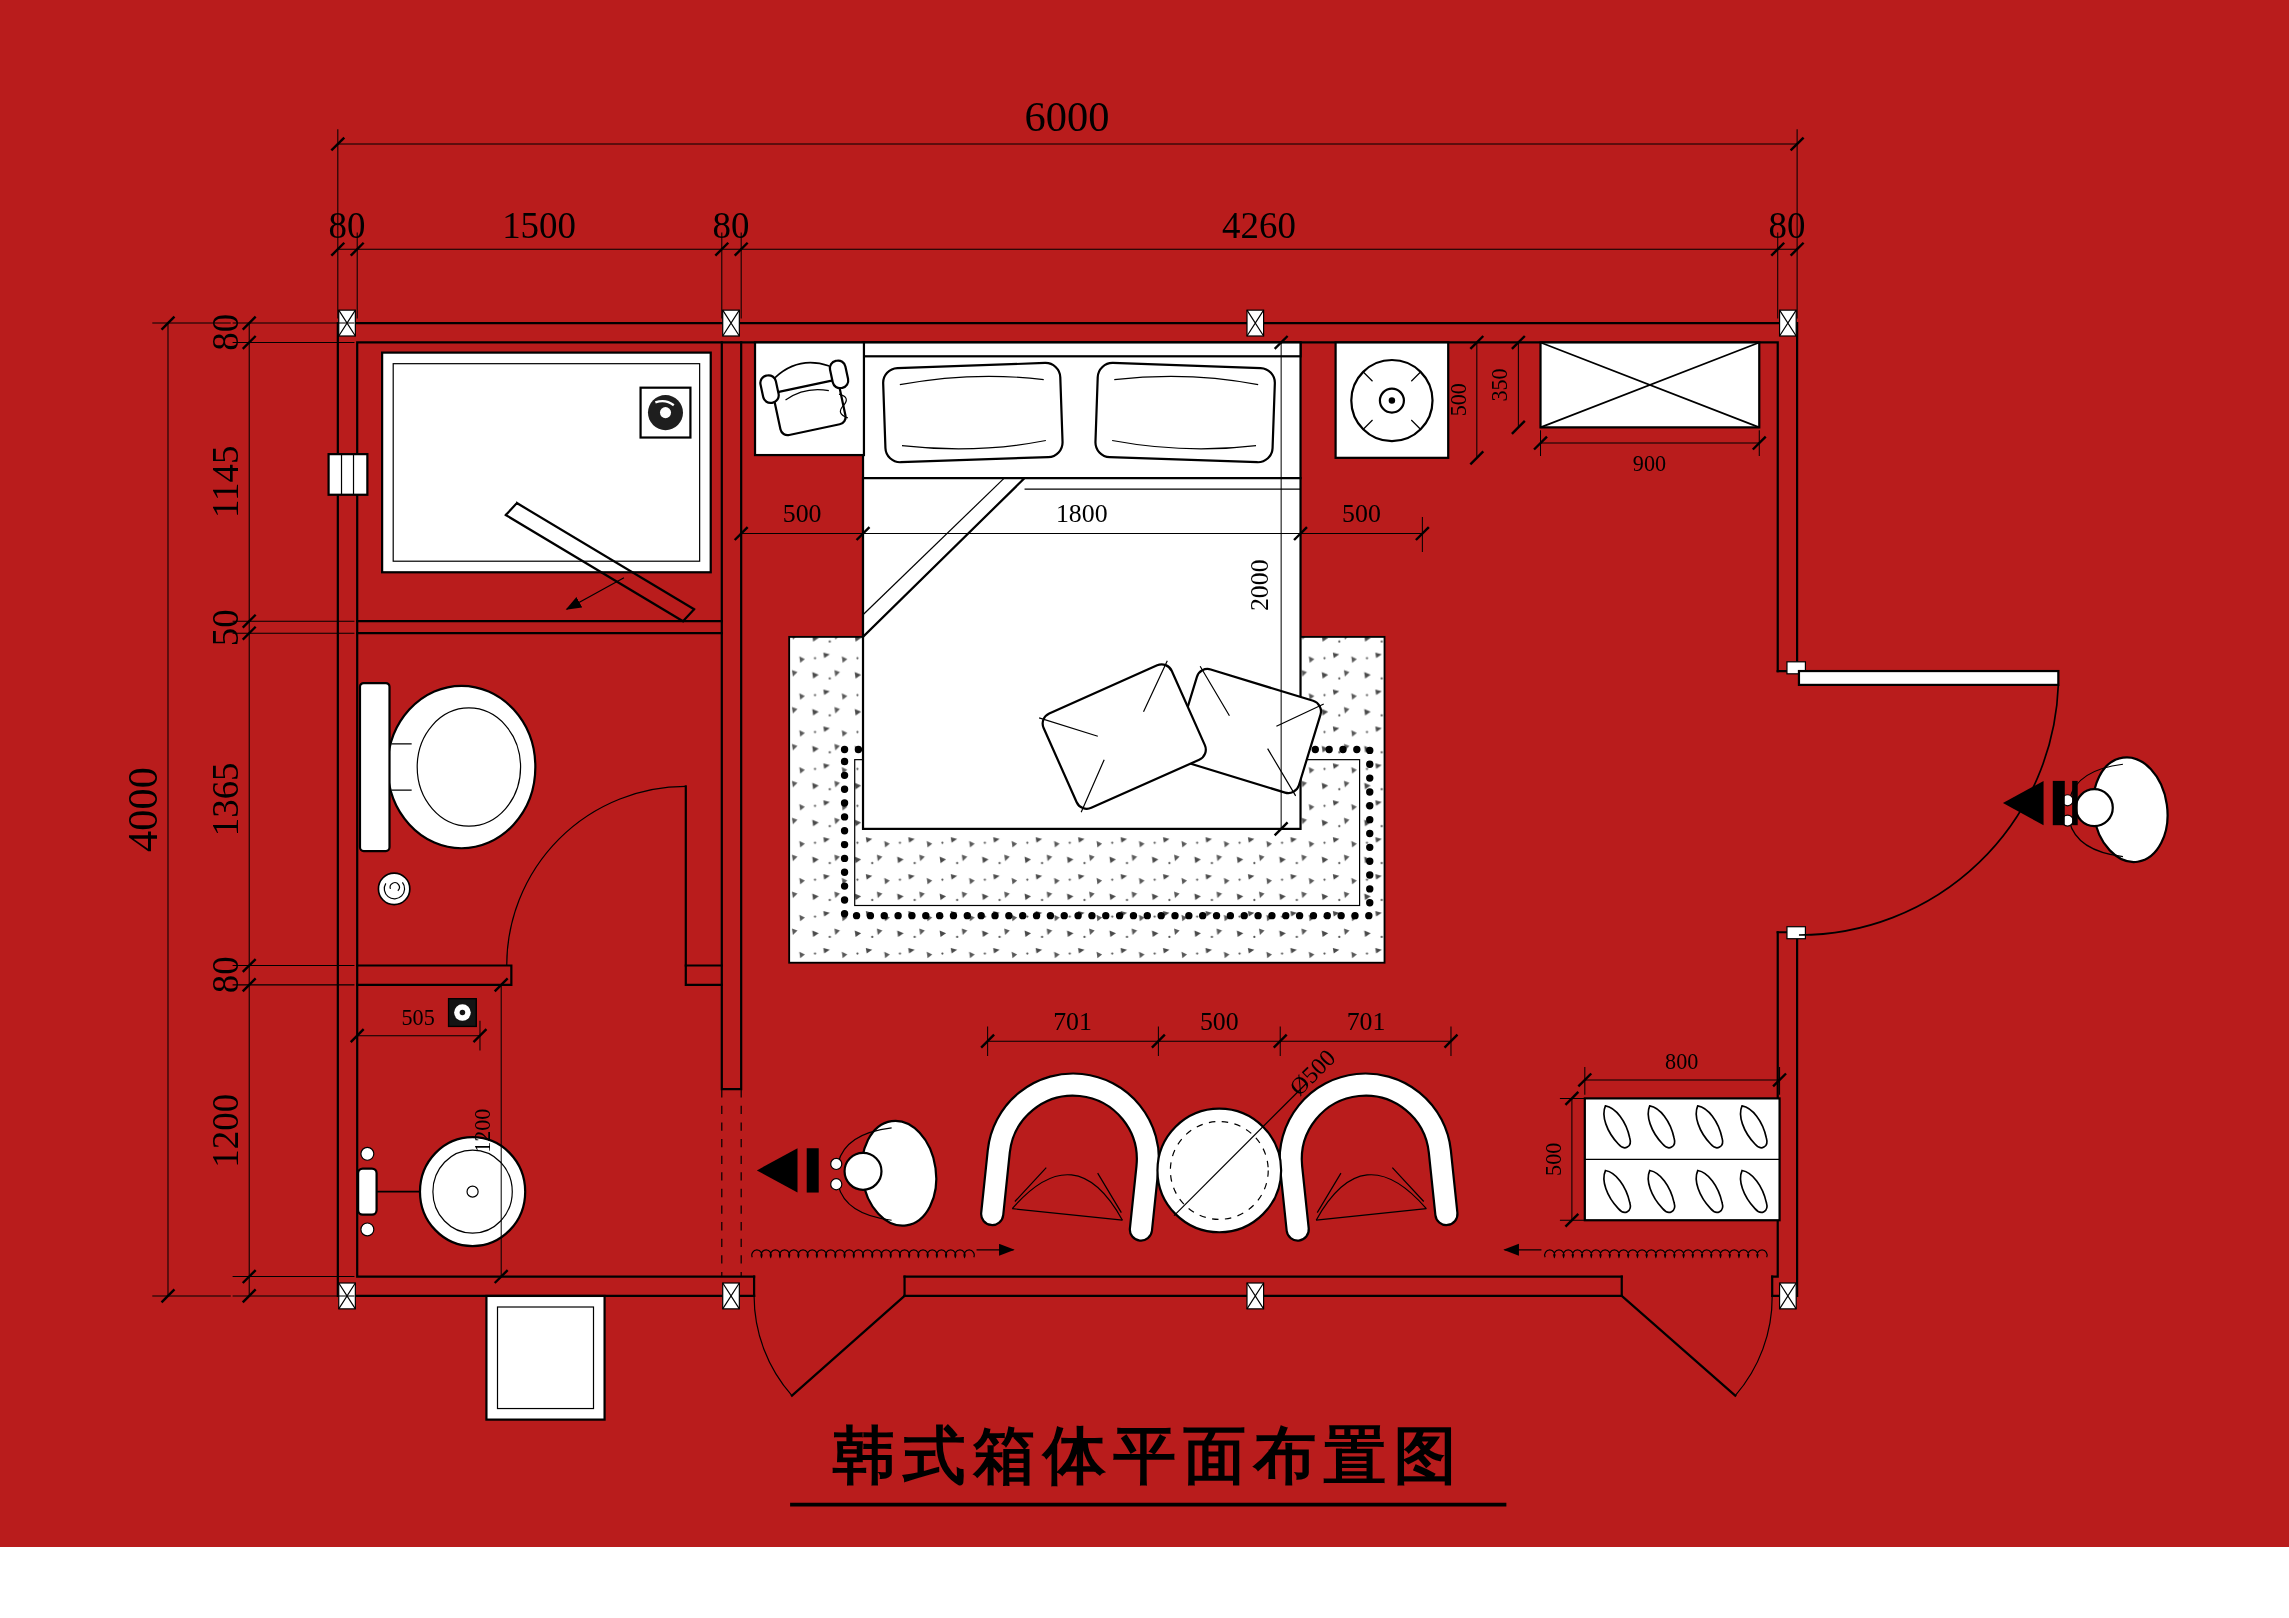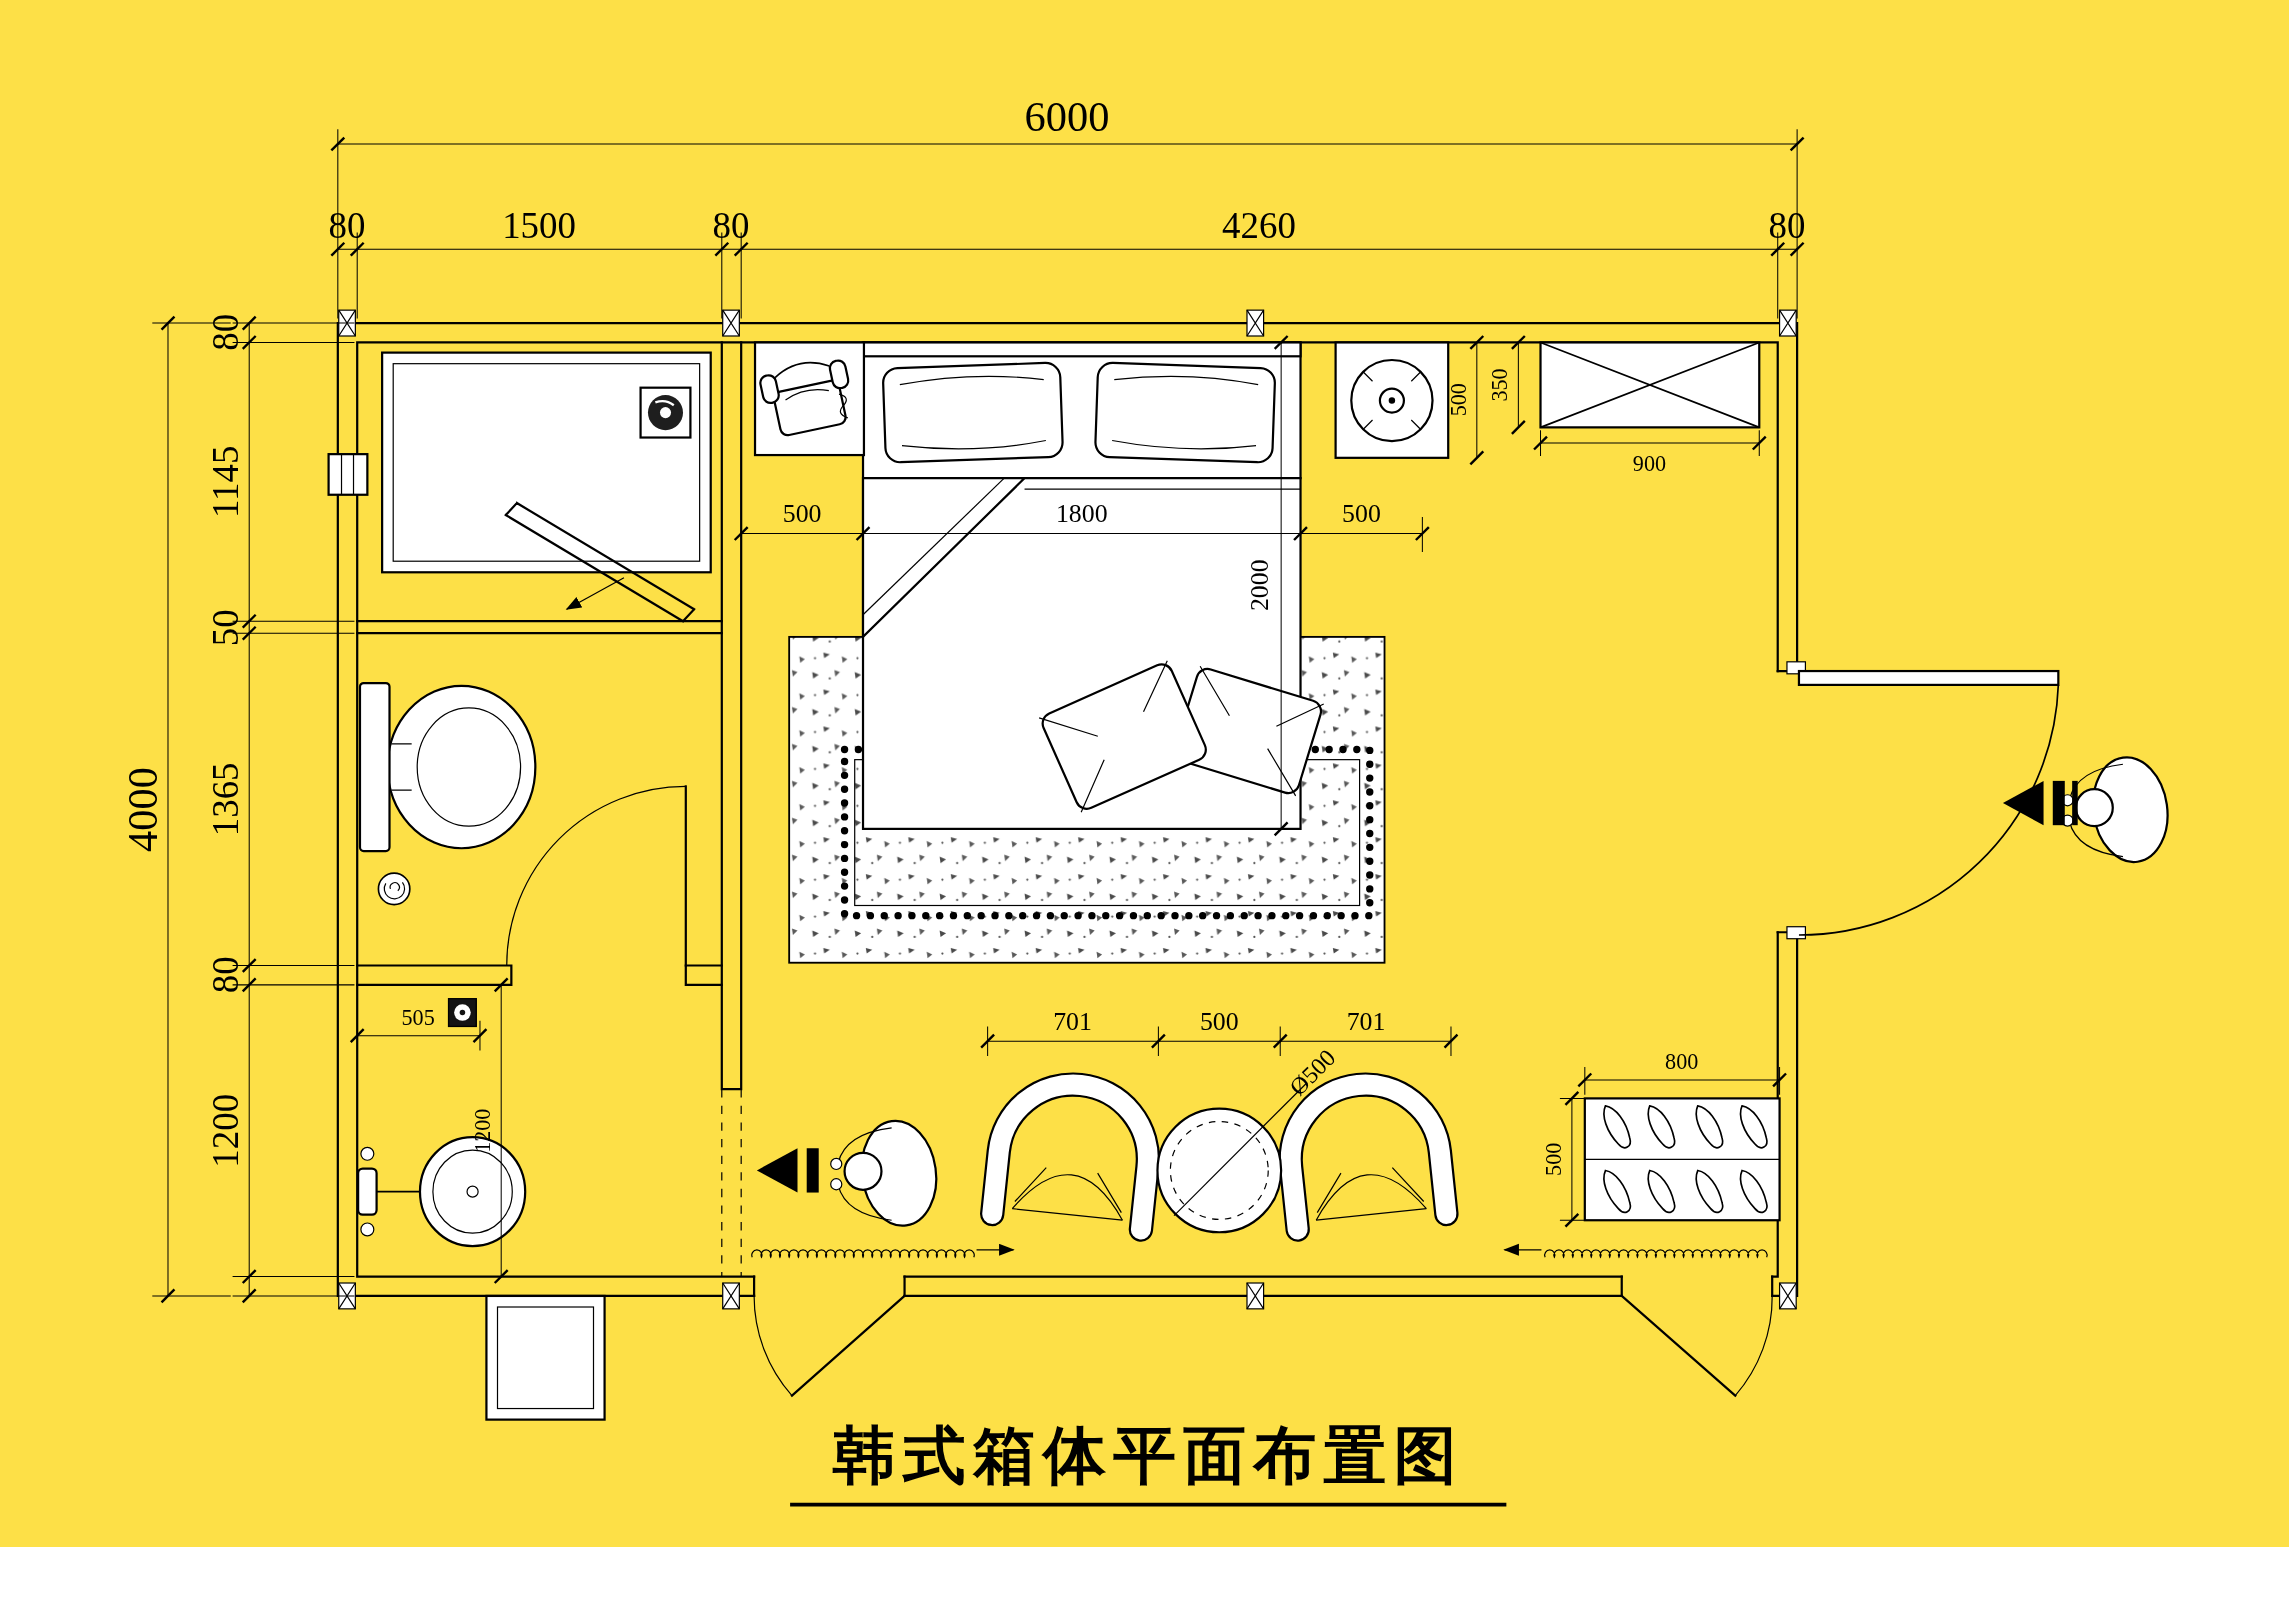--- a/index.html
+++ b/index.html
@@ -1,16 +1,16 @@
 <!DOCTYPE html>
 <html style="font-size:14.8px"><head>
 <meta charset="utf-8">
 <style>
   html,body{margin:0;padding:0;background:#fff}
-  .stage{position:relative;width:2290px;height:1547px;background:#fde047;overflow:hidden;
+  .stage{position:relative;width:2290px;height:1547px;background:#b91c1c;overflow:hidden;
          font-family:"Liberation Serif",serif}
   svg{position:absolute;left:0;top:0}
   .w2{stroke:#000;stroke-width:2.4;fill:none;stroke-linecap:square}
   .w15{stroke:#000;stroke-width:1.8;fill:none}
   .w1{stroke:#000;stroke-width:1.3;fill:none}
   .dim{stroke:#000;stroke-width:1.1;fill:none}
   .tick{stroke:#000;stroke-width:2.6}
   .fw{fill:#fff}
   .blk{fill:#000;stroke:none}
   .dash{stroke-dasharray:9 9}

